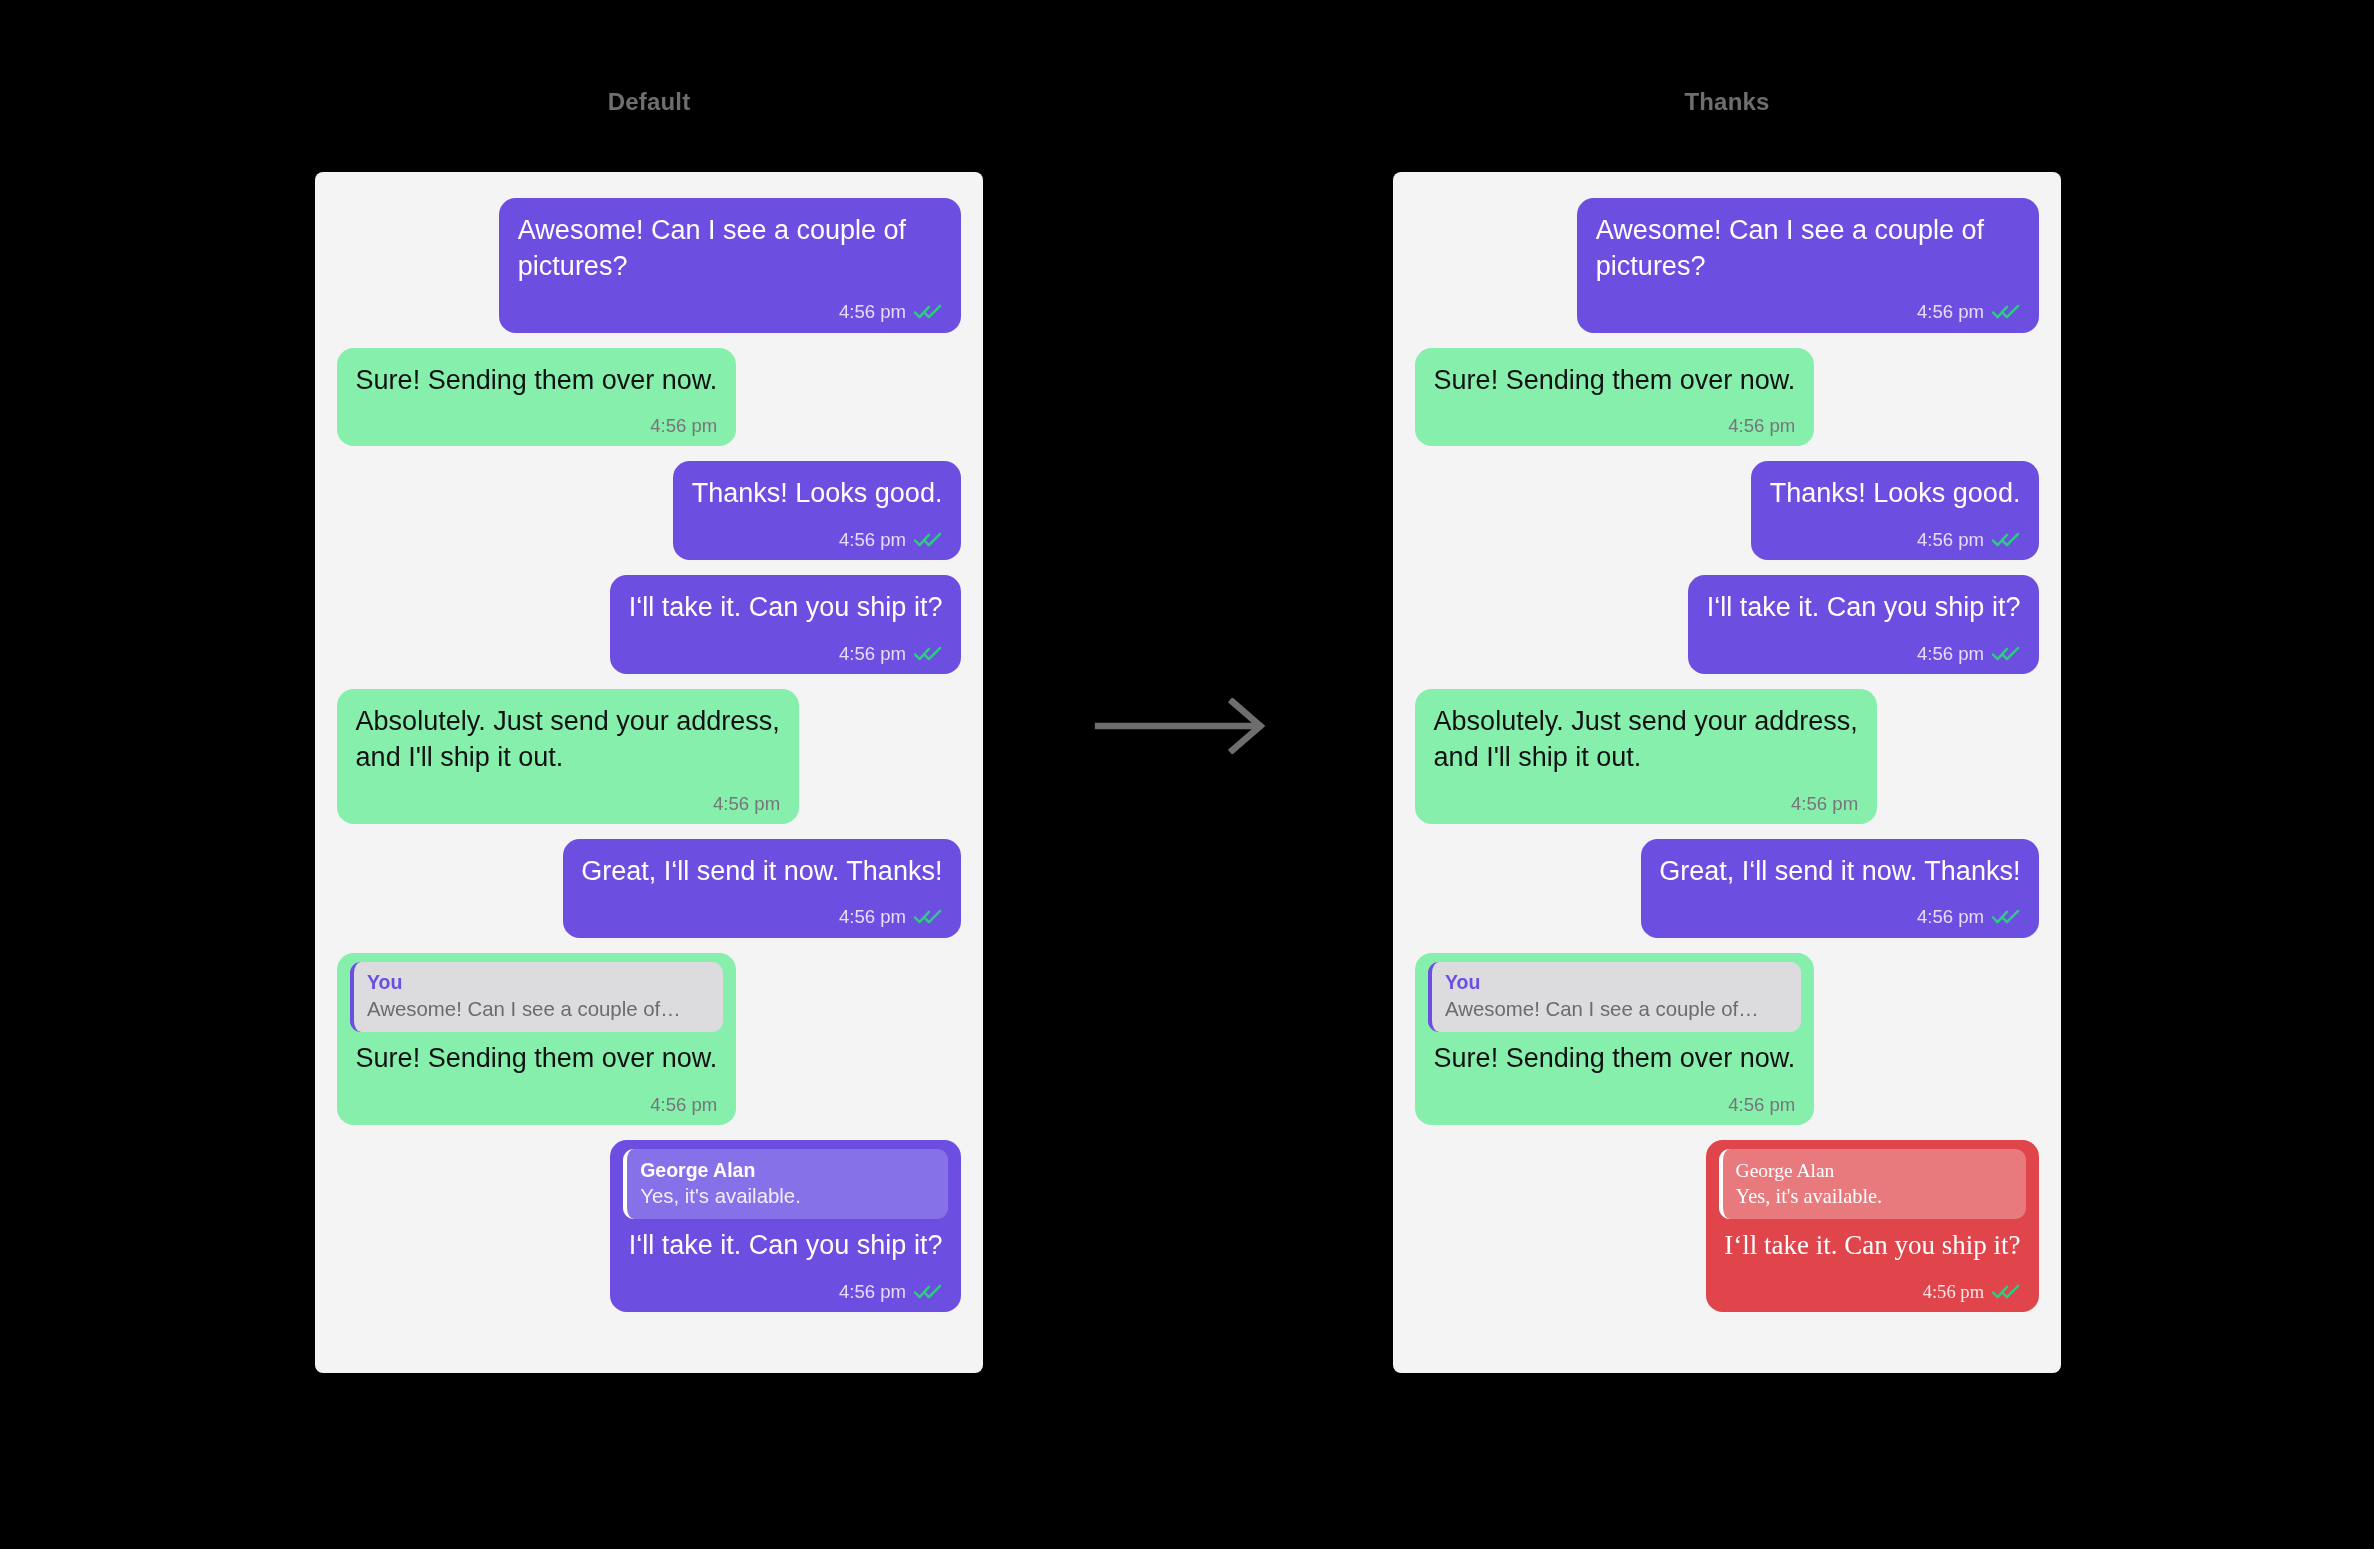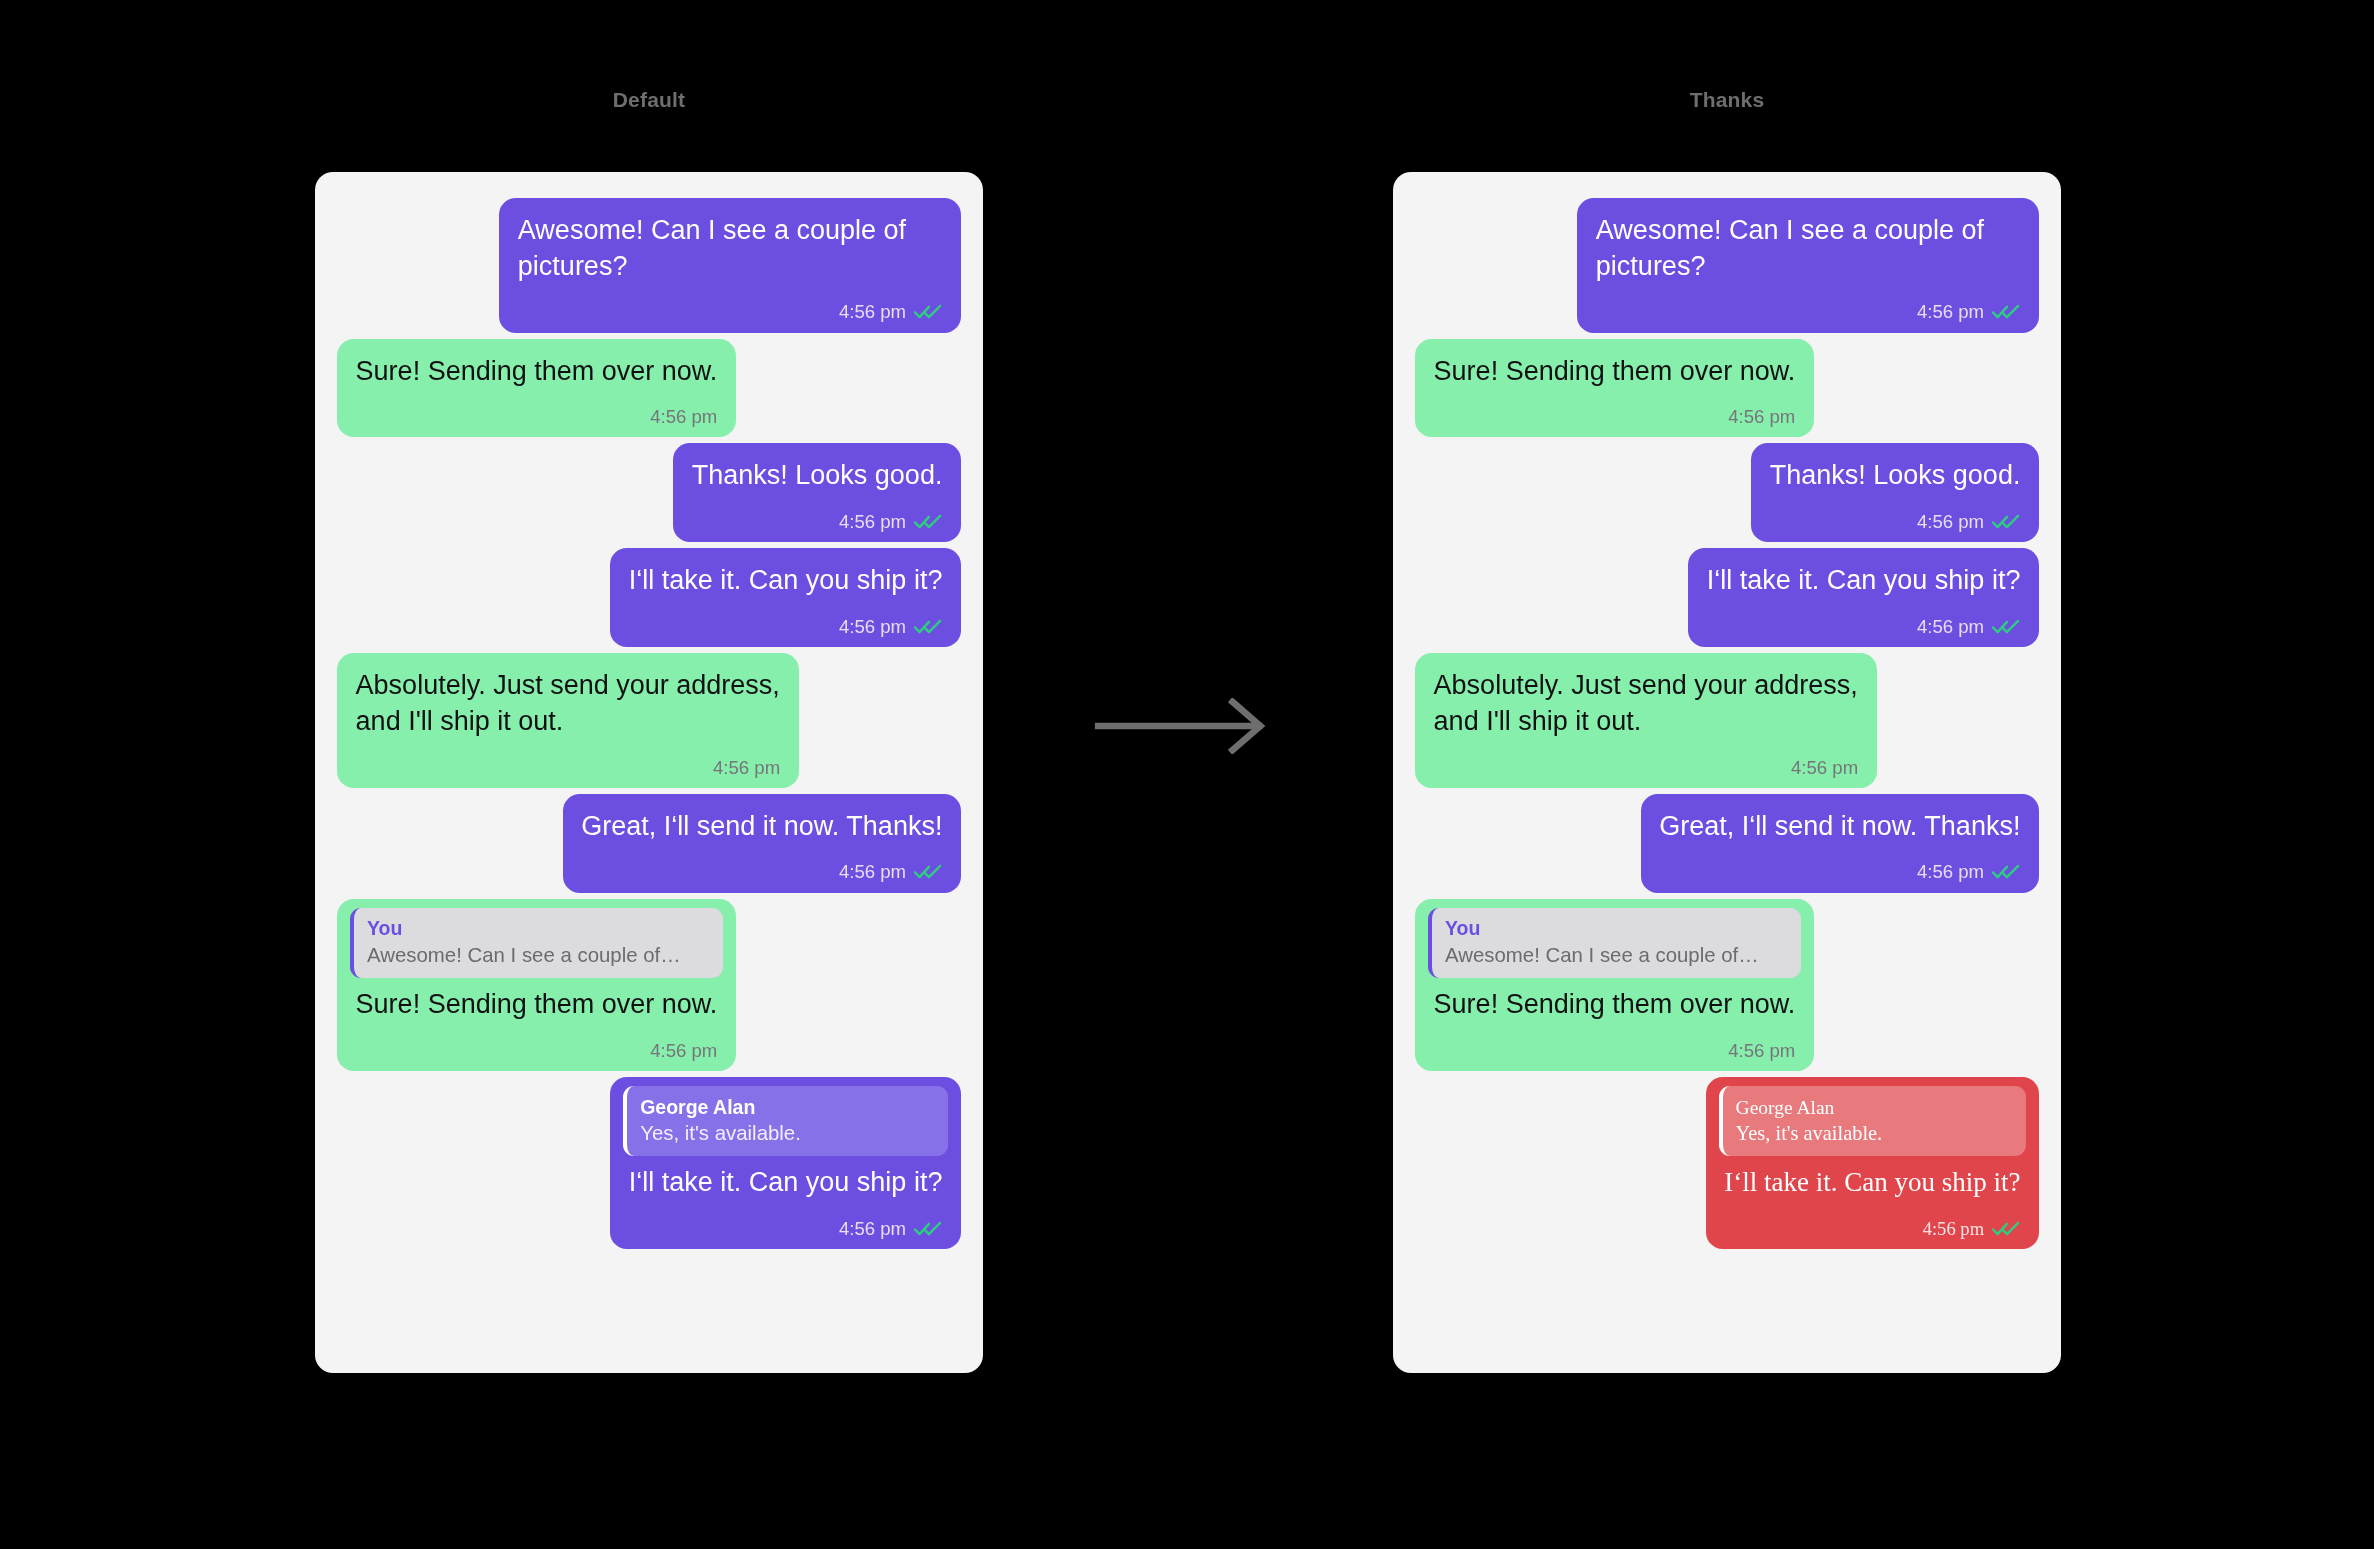--- a/index.html
+++ b/index.html
@@ -8,34 +8,34 @@
     background: #000000;
     font-family: "Liberation Sans", sans-serif;
     overflow: hidden;
   }
   .stage { position: relative; width: 2375px; height: 1549px; }
 
   .panel-title {
     position: absolute;
     width: 100%;
     text-align: center;
-    font-size: 21px;
+    font-size: 24px;
     font-weight: bold;
     color: #6e6e6e;
     letter-spacing: 0.2px;
   }
 
   .phone {
     position: absolute;
     background: #f4f4f5;
-    border-radius: 18px;
+    border-radius: 8px;
     padding: 26px 22px 18.6px 22px;
     display: flex;
     flex-direction: column;
-    gap: 6px;
+    gap: 15px;
     overflow: hidden;
   }
 
   .row { display: flex; width: 100%; }
   .row.out { justify-content: flex-end; }
   .row.in  { justify-content: flex-start; }
 
   .bubble {
     border-radius: 16.7px;
     padding: 15px 18.6px 9.3px 18.6px;

